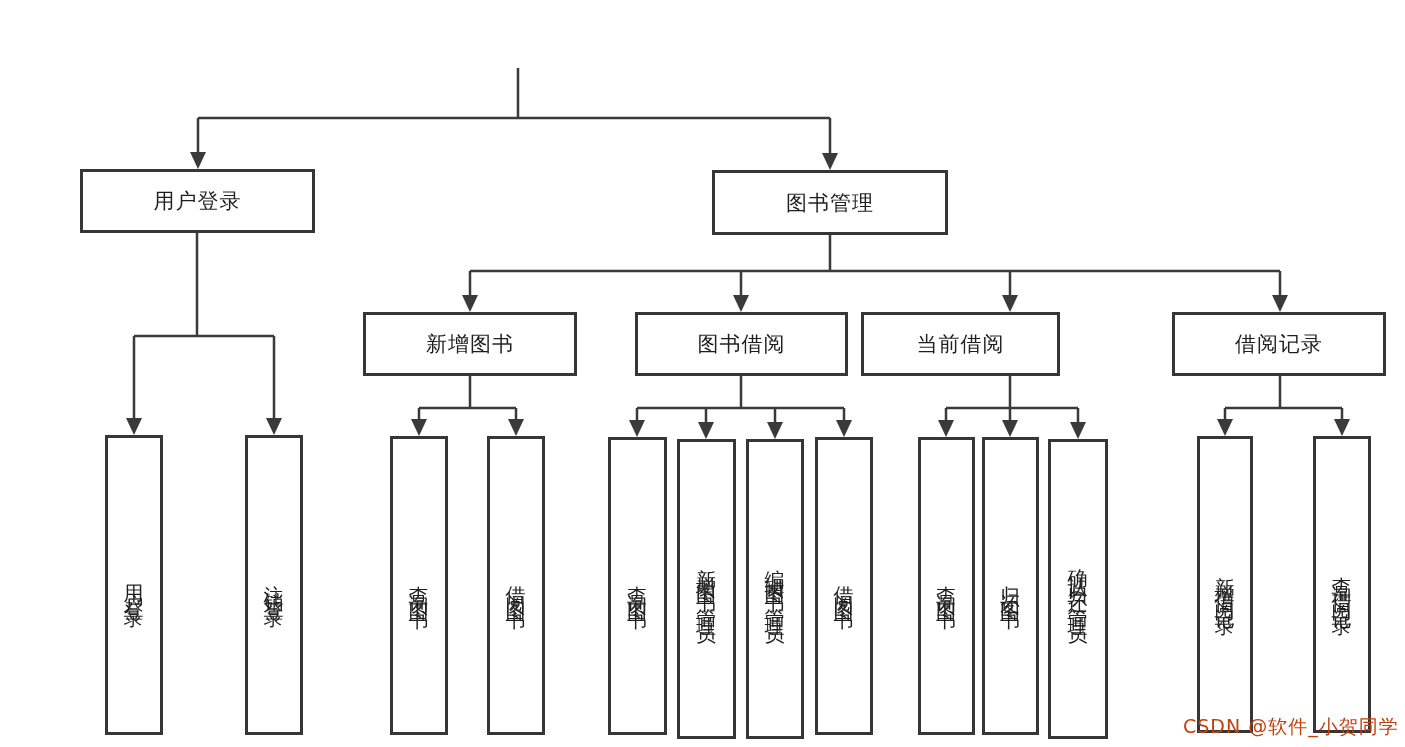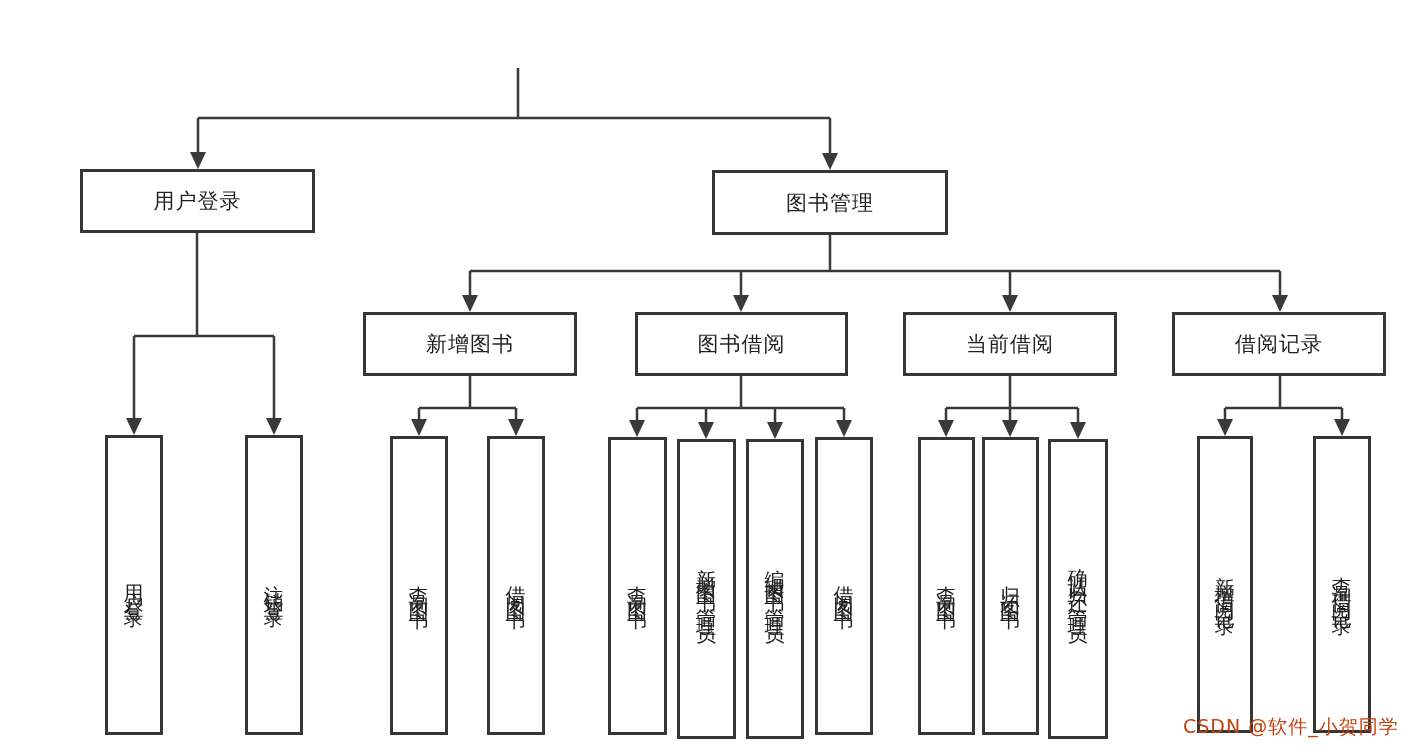--- a/index.html
+++ b/index.html
@@ -103,21 +103,21 @@
   <div class="node hnode" style="left:712px; top:170px; width:236px; height:65px;">
     <span>图书管理</span>
   </div>
 
   <div class="node hnode" style="left:363px; top:312px; width:214px; height:64px;">
     <span>新增图书</span>
   </div>
   <div class="node hnode" style="left:635px; top:312px; width:213px; height:64px;align-items:center;">
     <span>图书借阅</span>
   </div>
-  <div class="node hnode" style="left:903px; top:312px; width:214px; height:64px;align-items:center;">
+  <div class="node hnode" style="left:861px; top:312px; width:199px; height:64px;align-items:center;">
     <span>当前借阅</span>
   </div>
   <div class="node hnode" style="left:1172px; top:312px; width:214px; height:64px;">
     <span>借阅记录</span>
   </div>
 
   <div class="node leaf" style="left:105px; top:435px; width:58px; height:300px;">
     <span class="vtext">用户登录</span>
   </div>
   <div class="node leaf" style="left:245px; top:435px; width:58px; height:300px;">

